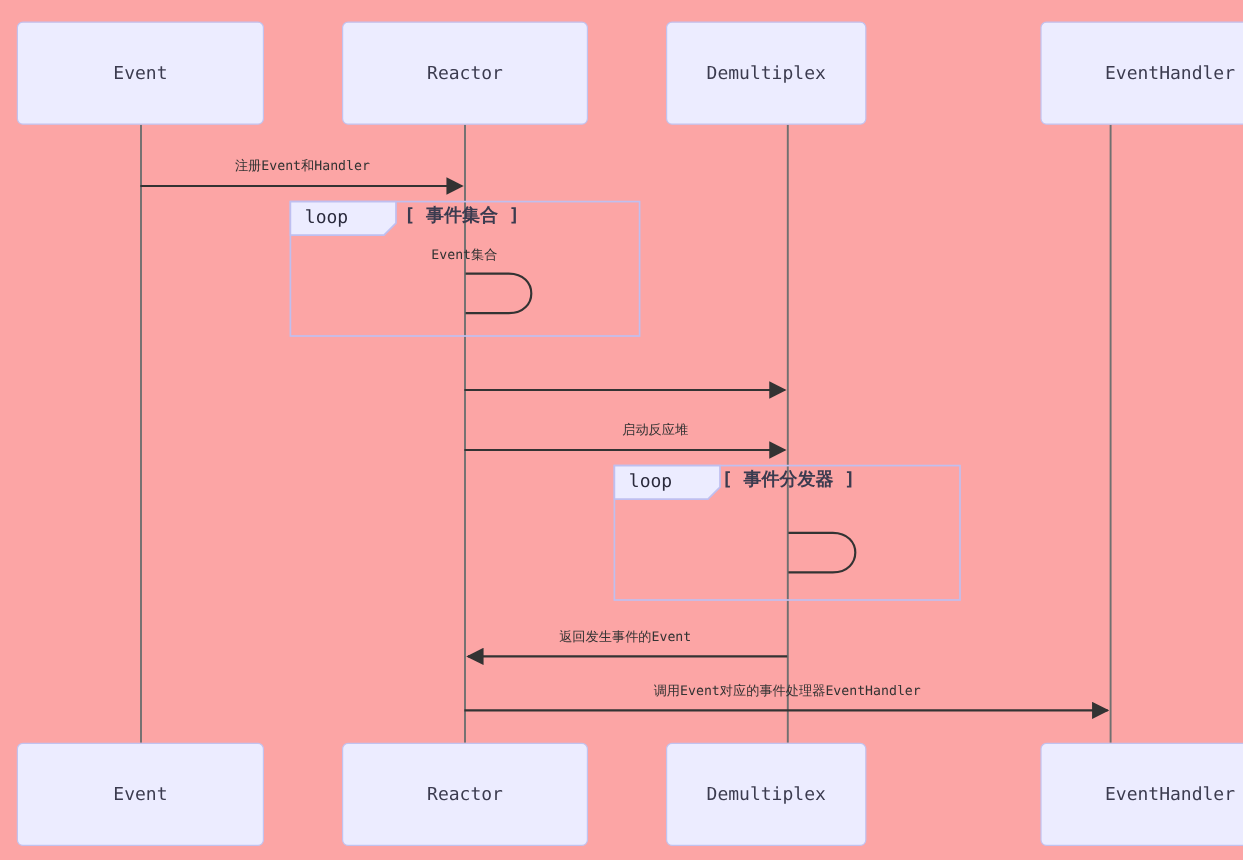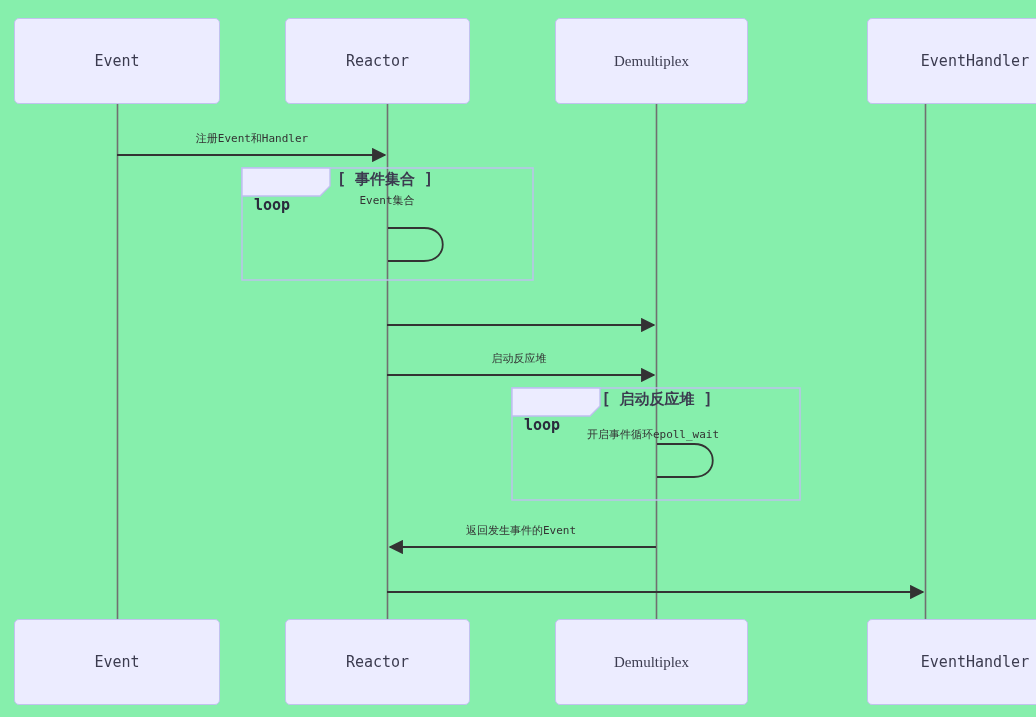--- a/index.html
+++ b/index.html
@@ -4,21 +4,21 @@
 <style>
   html, body {
     margin: 0;
     padding: 0;
     background: #ffffff;
   }
   #canvas {
     position: relative;
     width: 1036px;
     height: 717px;
-    background: #86efac;
+    background: #fca5a5;
     font-family: "DejaVu Sans Mono", "Liberation Mono", monospace;
     color: #333333;
     overflow: hidden;
   }
   #wires {
     position: absolute;
     left: 0;
     top: 0;
     width: 1036px;
     height: 717px;
@@ -32,39 +32,38 @@
     display: flex;
     align-items: center;
     justify-content: center;
     font-size: 15px;
     color: #3b3b4f;
     box-sizing: border-box;
   }
   .actor-top { top: 18px; }
   .actor-bottom { top: 619px; }
   .pos-event        { left: 14px;  width: 206px; }
-  .pos-reactor      { left: 285px; width: 185px; }
-  .pos-demultiplex  { left: 555px; width: 193px; font-family: Liberation Serif, serif; }
+  .pos-reactor      { left: 285px; width: 205px; }
+  .pos-demultiplex  { left: 555px; width: 167px; }
   .pos-eventhandler { left: 867px; width: 216px; }
 
   .msg-label {
     position: absolute;
     transform: translateX(-50%);
     white-space: nowrap;
     font-size: 11px;
     color: #333333;
     line-height: 19px;
   }
   .loop-tag {
     position: absolute;
     font-size: 15px;
-    font-weight: bold;
+    font-weight: normal;
     color: #2a2a3c;
     white-space: nowrap;
-    margin-top: 24px;
   }
   .loop-cond {
     position: absolute;
     transform: translateX(-50%);
     font-size: 15px;
     font-weight: bold;
     color: #3b3b4f;
     white-space: nowrap;
   }
 </style>
@@ -104,24 +103,24 @@
   <div class="actor-box actor-top pos-reactor">Reactor</div>
   <div class="actor-box actor-top pos-demultiplex">Demultiplex</div>
   <div class="actor-box actor-top pos-eventhandler">EventHandler</div>
 
   <div class="actor-box actor-bottom pos-event">Event</div>
   <div class="actor-box actor-bottom pos-reactor">Reactor</div>
   <div class="actor-box actor-bottom pos-demultiplex">Demultiplex</div>
   <div class="actor-box actor-bottom pos-eventhandler">EventHandler</div>
 
   <div class="msg-label" style="left:252px; top:129px;">注册Event和Handler</div>
-  <div class="msg-label" style="left:519px; top:349px;">启动反应堆</div>
+  <div class="msg-label" style="left:546px; top:349px;">启动反应堆</div>
   <div class="msg-label" style="left:521px; top:521px;text-align:center;">返回发生事件的Event</div>
+  <div class="msg-label" style="left:656px; top:566px;">调用Event对应的事件处理器EventHandler</div>
 
   <div class="loop-tag" style="left:254px; top:172px;">loop</div>
   <div class="loop-cond" style="left:385px; top:170px;">[ 事件集合 ]</div>
-  <div class="msg-label" style="left:387px; top:191px;text-align:center;">Event集合</div>
+  <div class="msg-label" style="left:387px; top:203px;text-align:center;">Event集合</div>
 
   <div class="loop-tag" style="left:524px; top:392px;">loop</div>
-  <div class="loop-cond" style="left:657px; top:390px;">[ 启动反应堆 ]</div>
-  <div class="msg-label" style="left:653px; top:425px;">开启事件循环epoll_wait</div>
+  <div class="loop-cond" style="left:657px; top:390px;">[ 事件分发器 ]</div>
 
 </div>
 
 </body></html>

